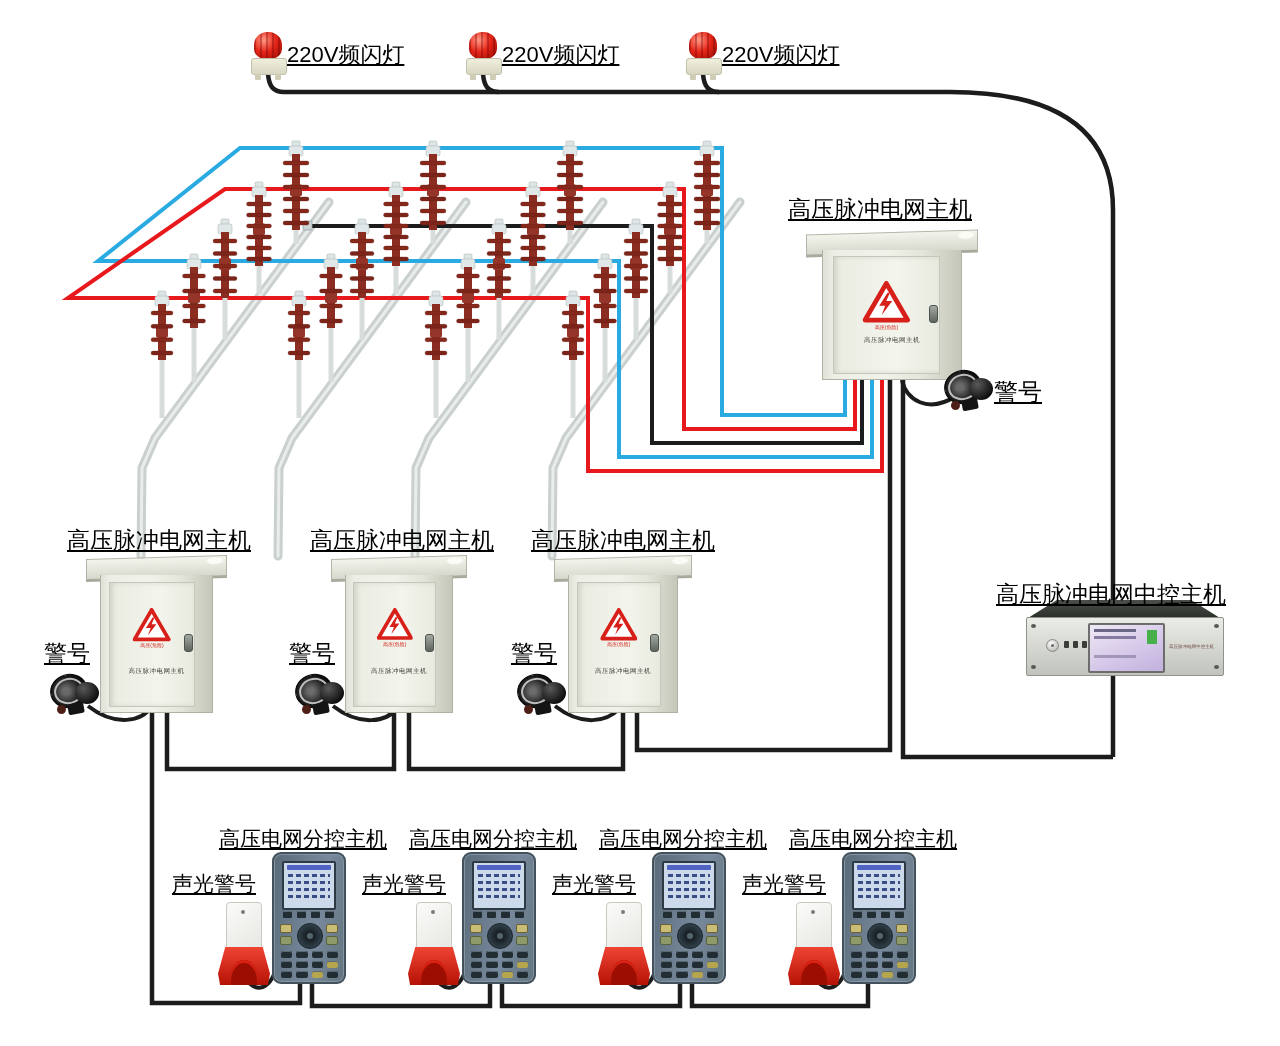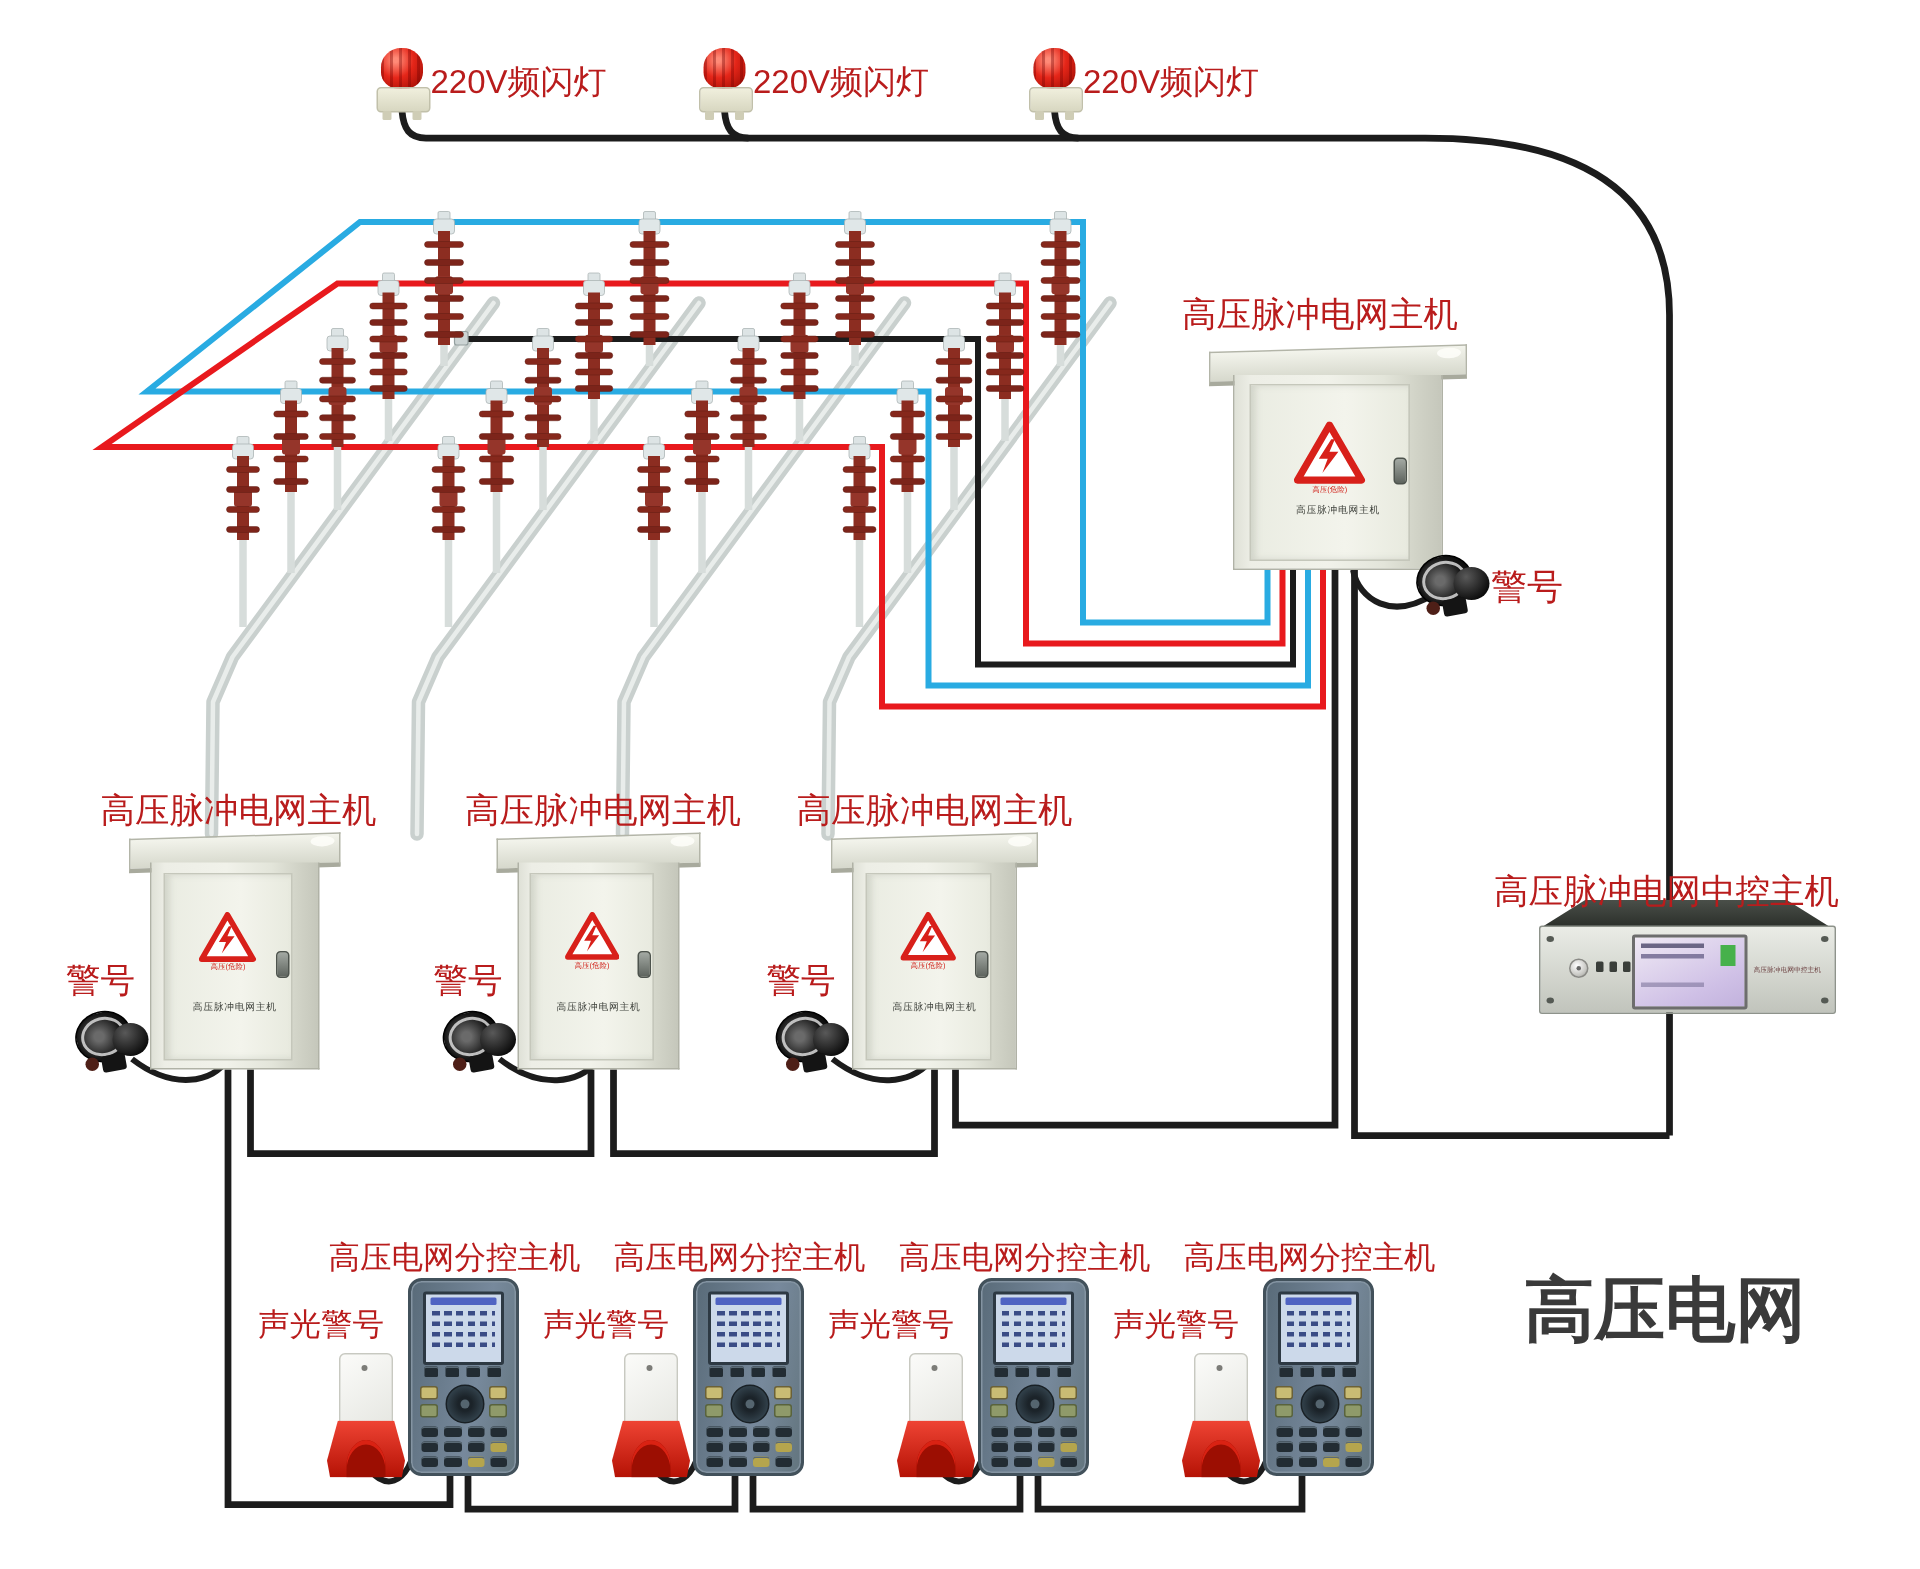--- a/index.html
+++ b/index.html
@@ -1,20 +1,20 @@
 <!DOCTYPE html>
 <html><head>
 <meta charset="utf-8">
 <style>
   html,body{margin:0;padding:0;background:#fff;}
   .stage{position:relative;width:1280px;height:1046px;background:#fff;overflow:hidden;
          font-family:"Liberation Sans","DejaVu Sans",sans-serif;}
   #wires{position:absolute;left:0;top:0;z-index:1;}
 
-  .lbl{position:absolute;font-size:22px;line-height:1.2;color:#b91c1c;white-space:nowrap;z-index:3;}
+  .lbl{position:absolute;font-size:22px;line-height:1.2;color:#000000;white-space:nowrap;z-index:3;text-decoration:underline;}
   .lbl-c{text-align:center;}
   .title{position:absolute;left:940px;top:845px;width:340px;text-align:center;z-index:3;
          font-family:"Liberation Serif","DejaVu Serif",serif;font-weight:bold;
          font-size:47px;line-height:58px;color:#3a3a3a;}
 
   
   .strobe{position:absolute;width:34px;height:52px;z-index:2;}
   .st-dome{position:absolute;left:3px;top:0;width:28px;height:27px;border-radius:48% 48% 40% 40%;
            background:radial-gradient(circle at 35% 30%,#ff8a77 6%,#e52619 45%,#9c0c03 95%);}
   .st-dome::after{content:"";position:absolute;inset:0;border-radius:48% 48% 40% 40%;
@@ -673,16 +673,15 @@
         <i></i>
         <i class="y"></i>
         <i></i>
         <i></i>
         <i class="y"></i>
         <i></i>
       </div>
   </div>
 
   <div class="title">
-    <div>高压电网</div>
   </div>
 
 </div>
 
 </body></html>

